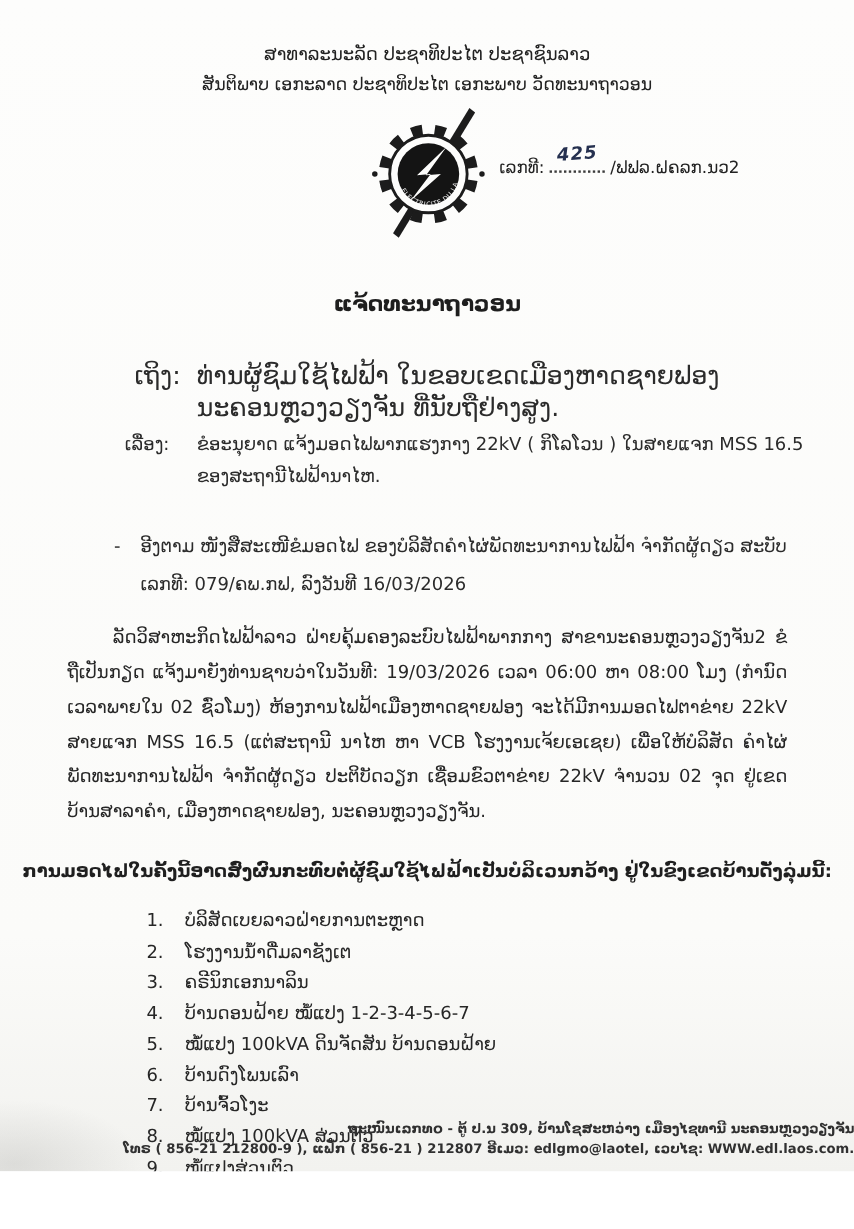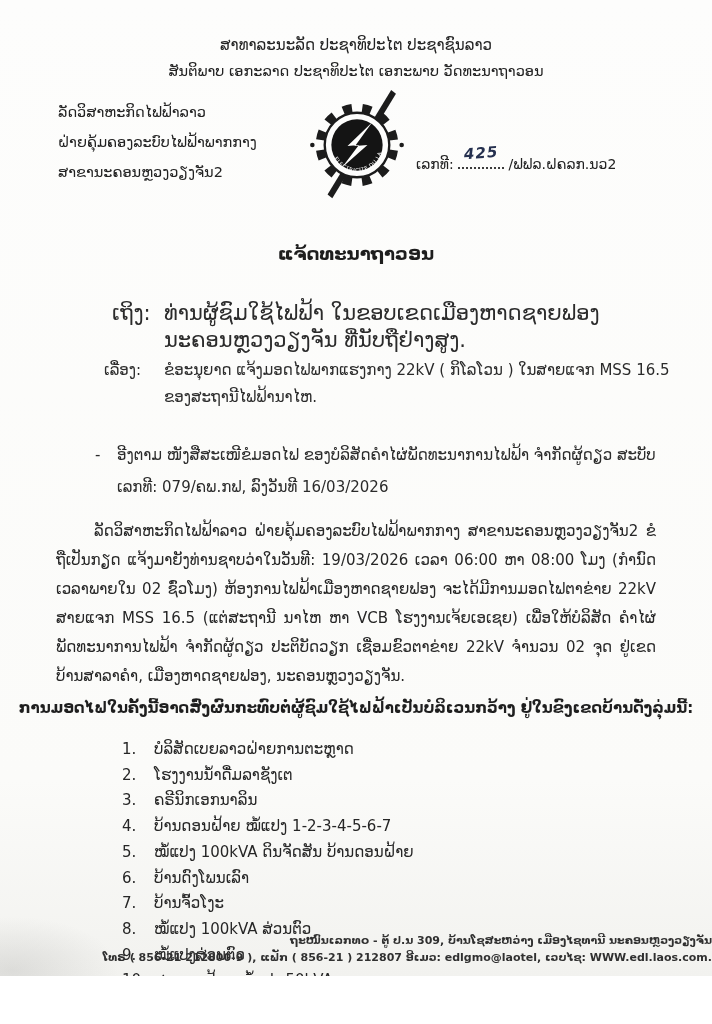--- a/index.html
+++ b/index.html
@@ -22,21 +22,21 @@
     background:radial-gradient(ellipse at 10% 90%,rgba(120,120,118,.18),rgba(0,0,0,0) 70%);
     pointer-events:none;
   }
   .center{text-align:center;}
   .hdr1{font-size:15px;color:#222;}
   .hdr2{font-size:14.5px;color:#222;margin-top:9px;}
 
   .letterhead{position:relative;height:120px;margin-top:16px;}
   .lh-left{position:absolute;left:58px;top:2px;font-size:14.5px;line-height:30px;color:#222;}
   .lh-logo{position:absolute;left:300px;top:-10px;width:114px;height:120px;}
-  .lh-right{position:absolute;left:416px;top:56px;font-size:14px;line-height:27px;color:#222;white-space:nowrap;}
+  .lh-right{position:absolute;left:416px;top:32px;font-size:14px;line-height:27px;color:#222;white-space:nowrap;}
 
   .dotline{display:inline-block;border-bottom:2px dotted #3c3c3c;height:11px;position:relative;vertical-align:baseline;}
   .dot-ref{width:46px;}
   .dot-date{width:100px;}
   .handwrit{
     position:absolute;left:6px;top:-16px;
     color:#25304f;font-size:15px;font-style:italic;font-weight:600;
     transform:rotate(-4deg);letter-spacing:1px;
   }
   .stamp{
@@ -57,45 +57,40 @@
   .ref-row{margin:28px 0 0 95px;width:568px;font-size:15px;line-height:32px;display:flex;}
   .ref-row .bullet{flex:0 0 22px;}
 
   .body-par{
     margin:14px 56px 0 56px;
     font-size:15px;line-height:29px;text-align:justify;text-indent:38px;
     color:#262626;
   }
   .body-par .b{font-weight:400;}
 
-  .list-intro{margin-top:8px;font-size:15px;font-weight:700;color:#1f1f1f;}
+  .list-intro{margin-top:26px;font-size:15px;font-weight:700;color:#1f1f1f;}
 
   ol.outage{list-style:none;margin:20px 0 0 122px;padding:0;font-size:15px;line-height:25.7px;color:#262626;}
   ol.outage li{display:flex;}
   ol.outage .num{flex:0 0 32px;}
   ol.outage .txt{flex:1;}
 
   .footer{position:absolute;left:0;bottom:12px;width:712px;text-align:right;color:#303030;}
   .footer .f1{font-size:11px;font-weight:600;}
   .footer .f2{font-size:11px;font-weight:700;margin-top:4px;}
 </style>
 </head>
 <body>
 
 <div class="page">
 
   <div class="center hdr1">ສາທາລະນະລັດ ປະຊາທິປະໄຕ ປະຊາຊົນລາວ</div>
   <div class="center hdr2">ສັນຕິພາບ ເອກະລາດ ປະຊາທິປະໄຕ ເອກະພາບ ວັດທະນາຖາວອນ</div>
 
   <div class="letterhead">
-    <div class="lh-left">
-      <div>ລັດວິສາຫະກິດໄຟຟ້າລາວ</div>
-      <div>ຝ່າຍຄຸ້ມຄອງລະບົບໄຟຟ້າພາກກາງ</div>
-      <div>ສາຂານະຄອນຫຼວງວຽງຈັນ2</div>
-    </div>
 
     <svg class="lh-logo" viewBox="0 0 120 120" aria-hidden="true">
       <defs>
         <path id="logoCurve" d="M36 74 A 27 27 0 0 0 86 68" fill="none"></path>
       </defs>
 
       <polygon points="96,2 101,6 34,116 29,112" fill="#1c1c1c"></polygon>
 
       <circle cx="60" cy="60" r="39" fill="none" stroke="#1c1c1c" stroke-width="9" stroke-dasharray="9.5 10.9" transform="rotate(8 60 60)"></circle>
       <circle cx="60" cy="60" r="34" fill="#fdfdfc" stroke="#1c1c1c" stroke-width="2.5"></circle>

